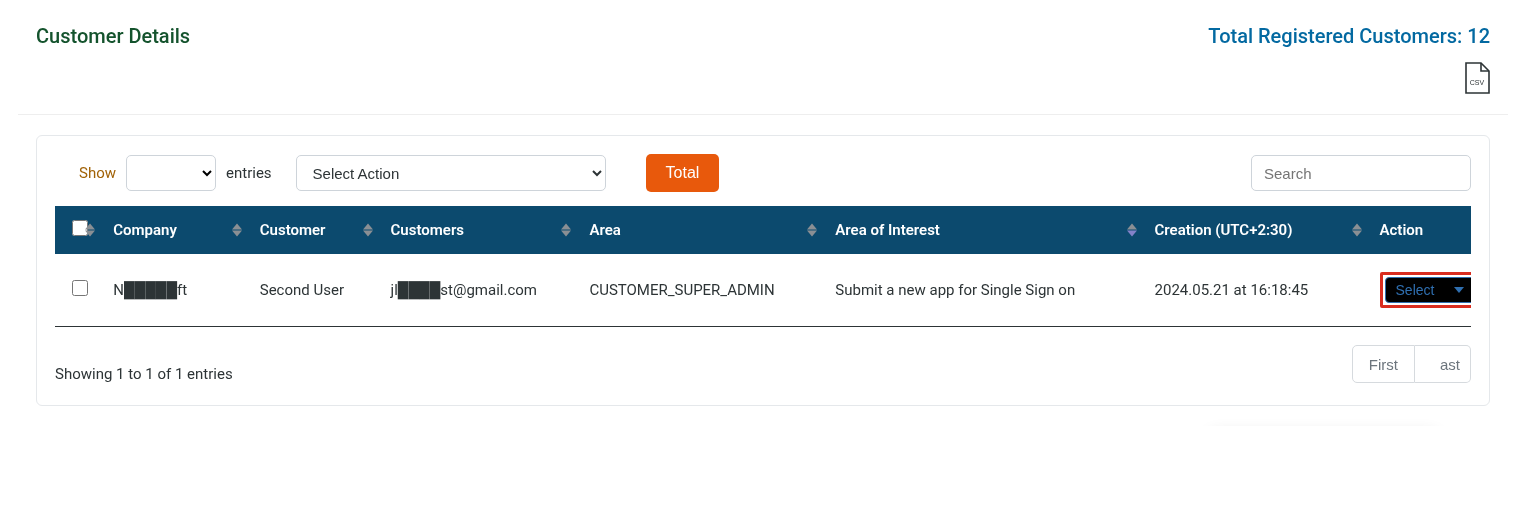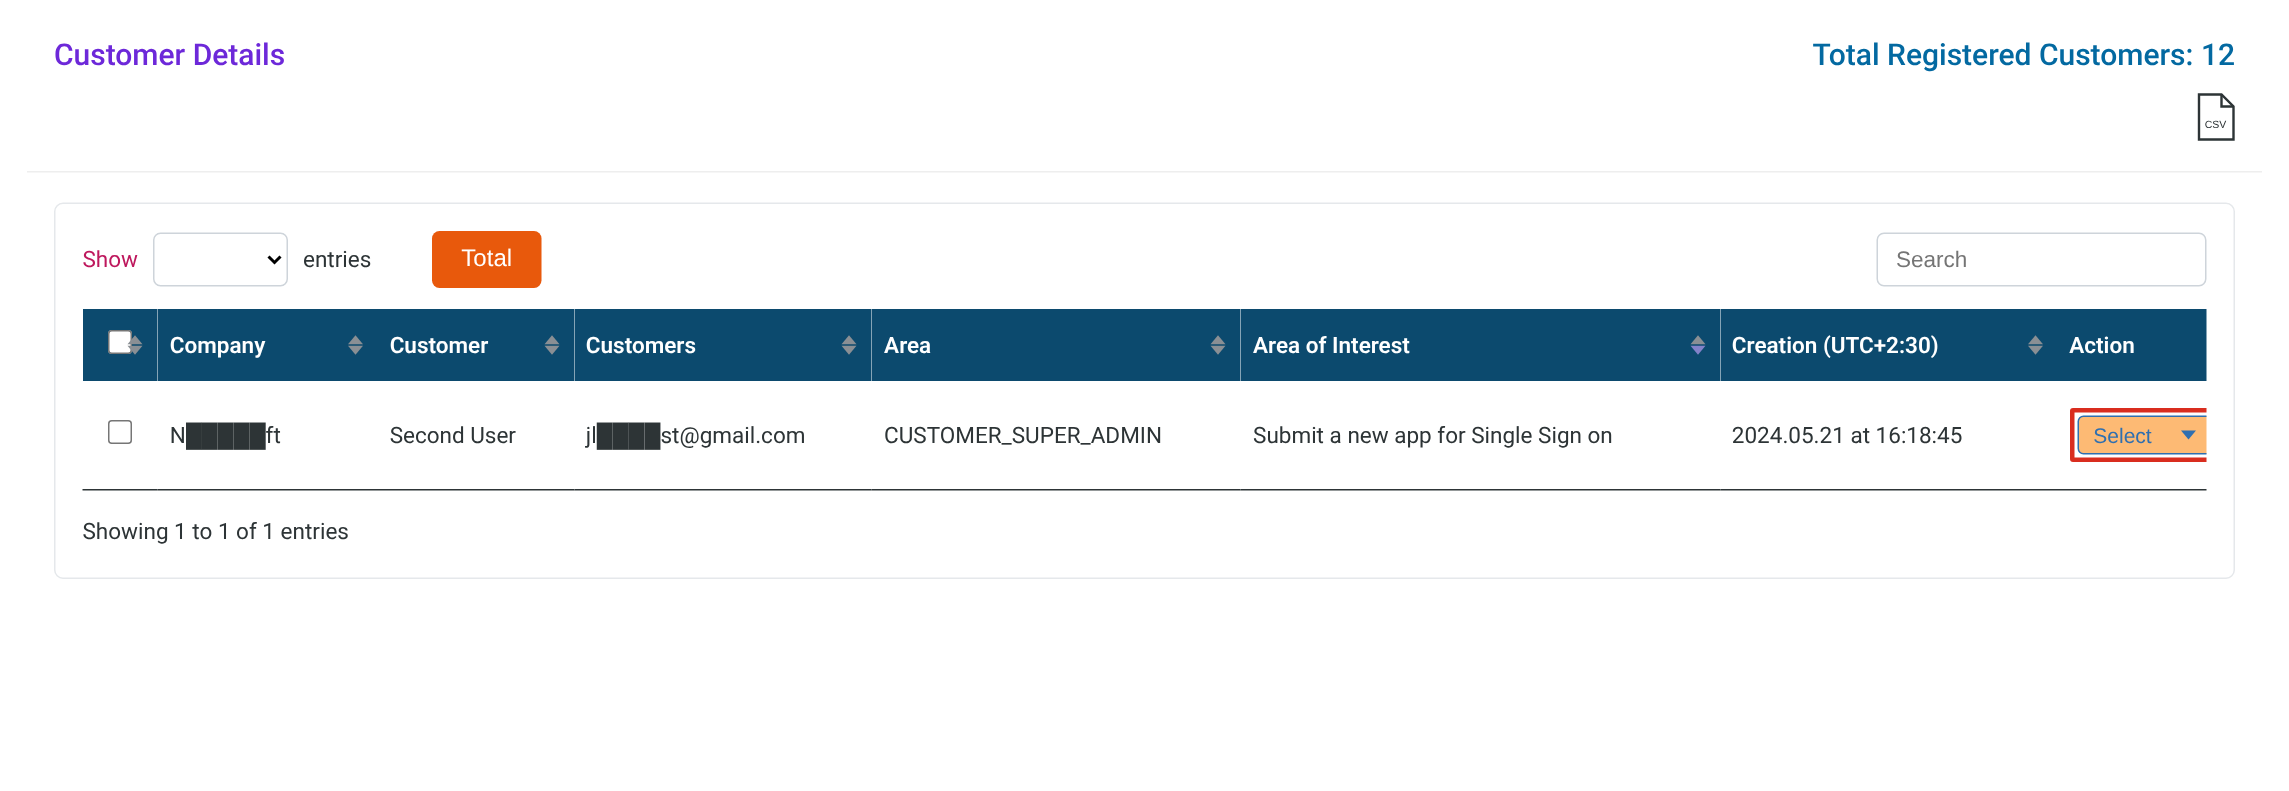--- a/index.html
+++ b/index.html
@@ -12,21 +12,21 @@
   }
   .page-header {
     display: flex;
     justify-content: space-between;
     align-items: flex-start;
     padding: 24px 36px 16px 36px;
   }
   .page-title {
     font-size: 20px;
     font-weight: 500;
-    color: #6d28d9;
+    color: #14532d;
   }
   .header-right {
     text-align: right;
   }
   .total-line {
     font-size: 20px;
     font-weight: 500;
     color: #0369a1;
   }
   .csv-btn {
@@ -52,21 +52,21 @@
     border-radius: 6px;
     padding: 18px 18px 22px 18px;
     position: relative;
   }
   .controls-row {
     display: flex;
     align-items: center;
     gap: 10px;
     margin-bottom: 14px;
   }
-  .show-label { color: #be185d; }
+  .show-label { color: #a16207; margin-left: 24px; }
   .entries-select {
     height: 36px;
     width: 90px;
     border: 1px solid #ced4da;
     border-radius: 5px;
     padding: 4px 8px;
     background: #fff;
   }
   .action-select {
     height: 36px;
@@ -139,21 +139,21 @@
     font-size: 15px;
     color: #2d3436;
     white-space: nowrap;
     overflow: hidden;
     text-overflow: ellipsis;
   }
   tbody td.check-col { text-align:center; }
   .row-select-btn {
     border: 1px solid #2f6fb0;
     color: #2f6fb0;
-    background: #fdba74;
+    background: #000000;
     padding: 4px 10px;
     border-radius: 4px;
     cursor: pointer;
     font-size: 14px;
     display: inline-flex;
     align-items: center;
     gap: 20px;
   }
   .row-select-btn .caret {
     width: 0; height: 0;
@@ -232,20 +232,23 @@
 
 <hr class="hr">
 
 <div class="card">
 
   <div class="controls-row">
     <span class="show-label">Show</span>
     <select class="entries-select"></select>
     <span>entries</span>
 
+    <select class="action-select">
+      <option>Select Action</option>
+    </select>
 
     <button class="apply-btn">Total</button>
 
     <div class="spacer"></div>
 
     <input class="search-input" type="text" placeholder="Search" style="">
   </div>
 
   <table class="data">
     <colgroup>
@@ -330,20 +333,24 @@
               <span class="caret"></span>
             </button>
           </span>
         </td>
       </tr>
     </tbody>
   </table>
 
   <div class="footer-row">
     <div>Showing 1 to 1 of 1 entries</div>
+    <div class="pagination">
+      <button>First</button>
+      <button class="last-trunc">ast</button>
+    </div>
   </div>
 
   <div class="dropdown-menu">
     <div class="item">Edit</div>
     <div class="item">Reset Password</div>
     <div class="item">Change Password</div>
 
   </div>
 
 </div>

